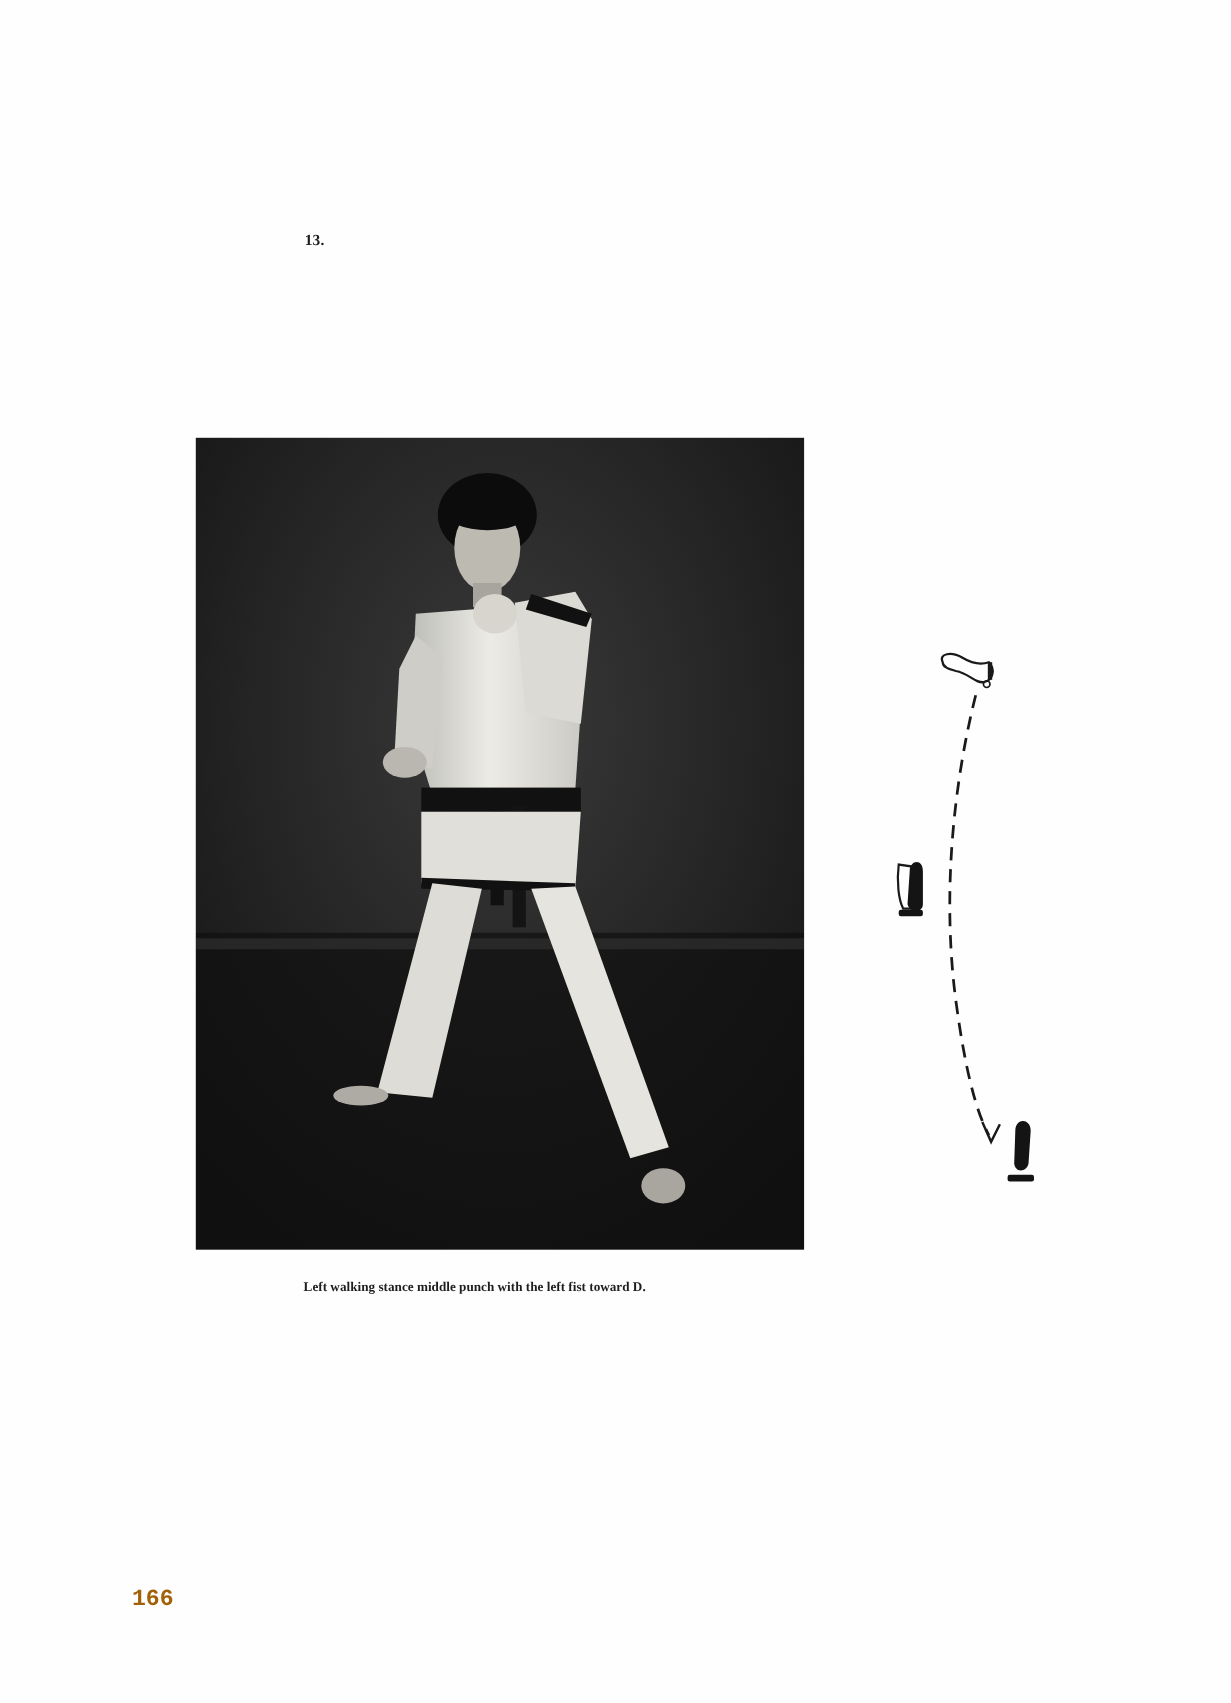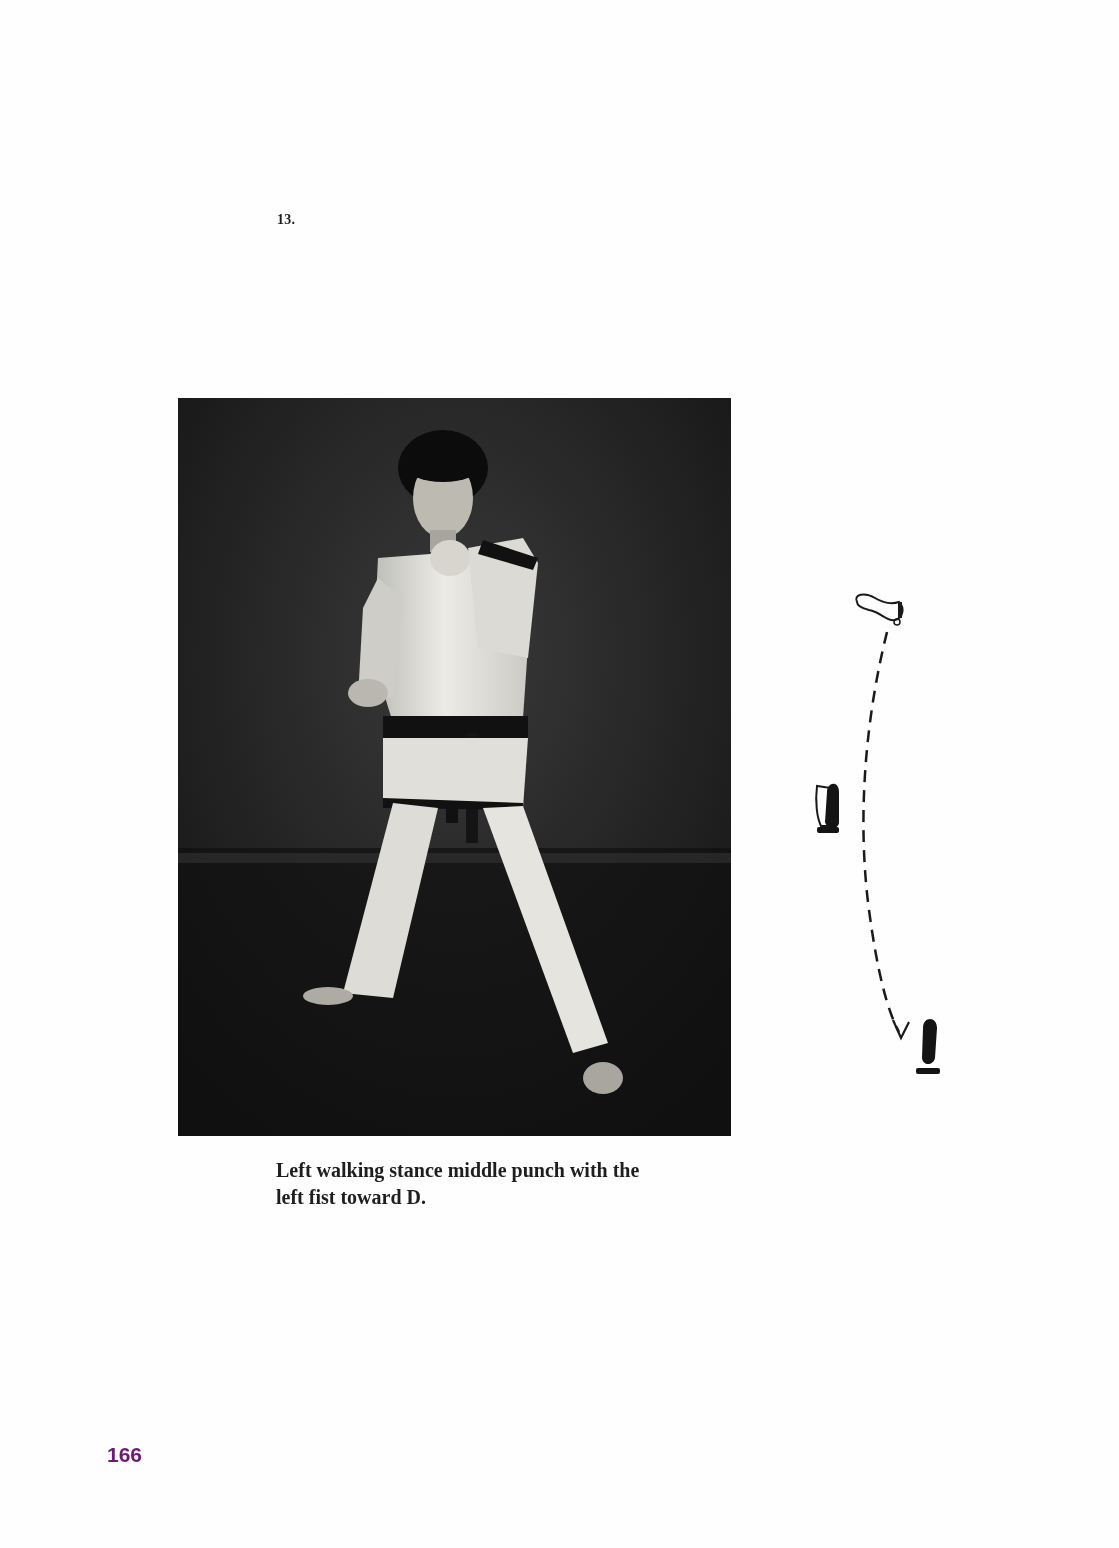--- a/index.html
+++ b/index.html
@@ -46,41 +46,41 @@
       height: 738px;
       background: #151515;
       overflow: hidden;
     }
     .photo svg { display: block; }
     .caption {
       position: absolute;
       left: 276px;
       top: 1157px;
       width: 390px;
-      font-size: 20px;
+      font-size: 12px;
       line-height: 27px;
       font-weight: bold;
       font-family: "Liberation Serif", "DejaVu Serif", serif;
       color: #1e1e1e;
     }
     .diagram {
       position: absolute;
       left: 795px;
       top: 580px;
       width: 160px;
       height: 510px;
     }
     .page-number {
       position: absolute;
-      left: 107px;
+      left: 120px;
       top: 1443px;
-      font-family: Liberation Sans, sans-serif;
+      font-family: Liberation Mono, monospace;
       font-weight: bold;
       font-size: 21px;
-      color: #701a75;
+      color: #a16207;
     }
   </style>
 </head>
 <body>
 
 <div class="instruction">
   <span class="step-number">13.</span>
 </div>
 
 <div class="photo">

